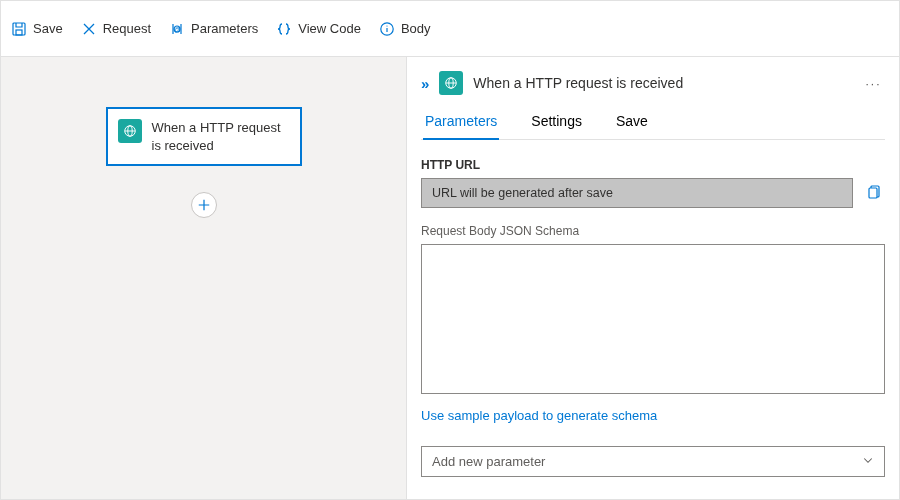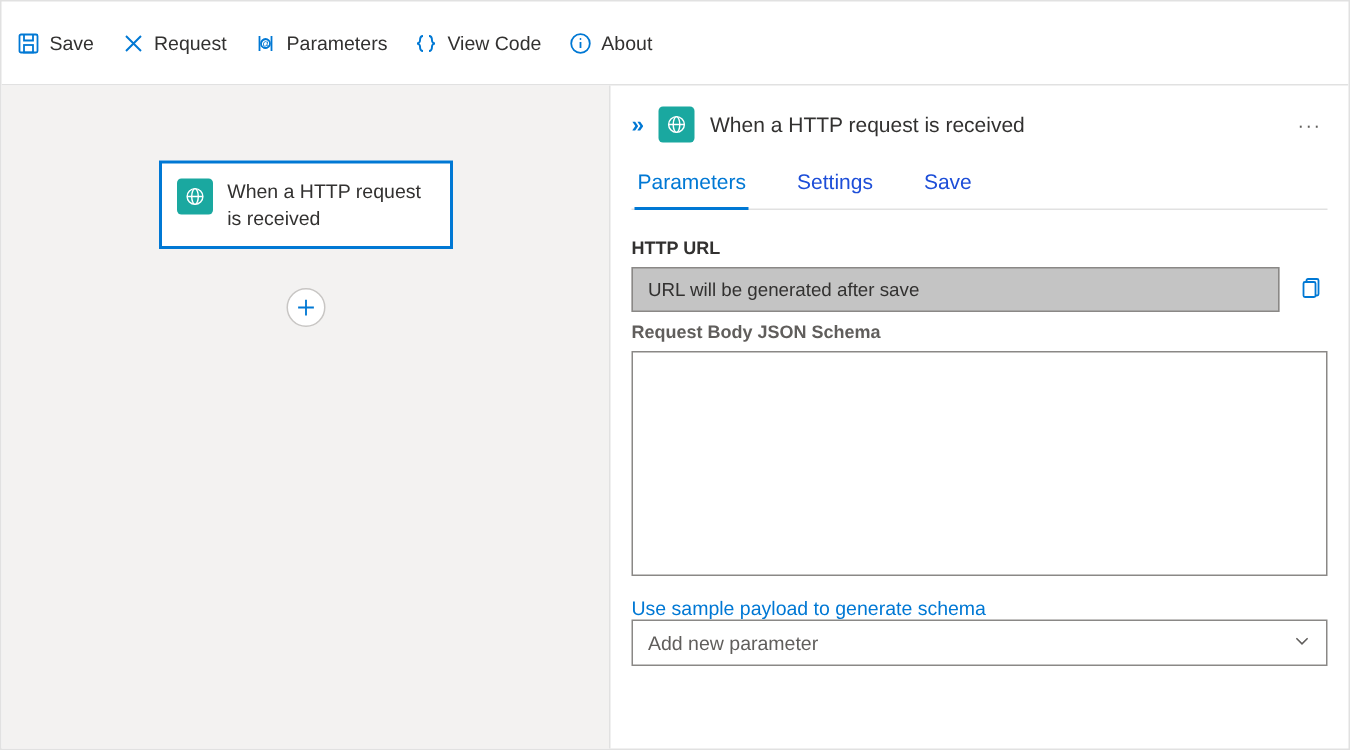--- a/index.html
+++ b/index.html
@@ -122,21 +122,21 @@
   .tabs {
     display: flex;
     gap: 30px;
     border-bottom: 1px solid #e1e1e1;
     padding-left: 2px;
   }
   .tab {
     padding: 8px 2px 10px 2px;
     cursor: pointer;
     font-size: 14px;
-    color: #1d4ed8;
+    color: #000000;
     position: relative;
   }
   .tab.active {
     color: #0078d4;
   }
   .tab.active::after {
     content: "";
     position: absolute;
     left: 0; right: 0; bottom: -1px;
     height: 2px;
@@ -148,28 +148,28 @@
     flex-direction: column;
     flex: 1;
   }
   .field-label {
     font-size: 12px;
     font-weight: 600;
     color: #323130;
     margin-bottom: 6px;
   }
   .field-label.light {
-    font-weight: 700;
+    font-weight: 400;
     color: #605e5c;
   }
   .url-row {
     display: flex;
     align-items: stretch;
     gap: 10px;
-    margin-bottom: 6px;
+    margin-bottom: 16px;
   }
   .url-box {
     flex: 1;
     background: #c4c4c4;
     border: 1px solid #8a8886;
     padding: 7px 10px;
     font-size: 12.5px;
     color: #323130;
   }
   .copy-btn {
@@ -189,21 +189,21 @@
     resize: none;
     font-family: inherit;
     font-size: 13px;
     padding: 6px;
     margin-bottom: 14px;
   }
   .sample-link {
     color: #0078d4;
     font-size: 13px;
     cursor: pointer;
-    margin-bottom: 0;
+    margin-bottom: 23px;
     display: inline-block;
   }
   .add-param {
     border: 1px solid #8a8886;
     padding: 7px 10px;
     display: flex;
     align-items: flex-start;
     justify-content: space-between;
     cursor: pointer;
     color: #605e5c;
@@ -253,21 +253,21 @@
     <span>View Code</span>
   </div>
   <div class="tb-item">
     <span class="tb-icon">
       <svg viewBox="0 0 16 16" fill="none" stroke="currentColor" stroke-width="1.2">
           <circle cx="8" cy="8" r="6.2"></circle>
           <circle cx="8" cy="5" r="0.6" fill="currentColor" stroke="none"></circle>
           <path d="M8 7v4"></path>
         </svg>
     </span>
-    <span>About</span>
+    <span>Body</span>
   </div>
 </div>
 
 <div class="main">
   <div class="canvas">
     <div class="node-card">
       <div class="node-icon">
         <svg viewBox="0 0 16 16" fill="none" stroke="currentColor" stroke-width="1.1">
             <circle cx="8" cy="8" r="6"></circle>
             <ellipse cx="8" cy="8" rx="2.5" ry="6"></ellipse>

